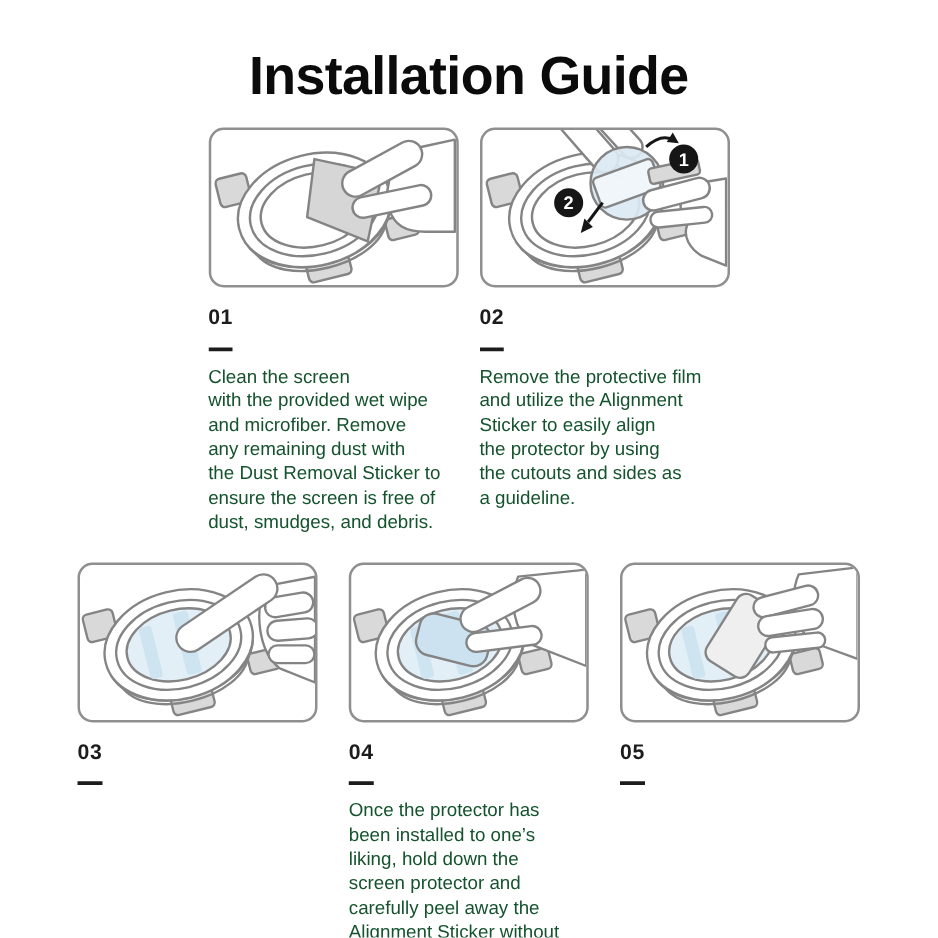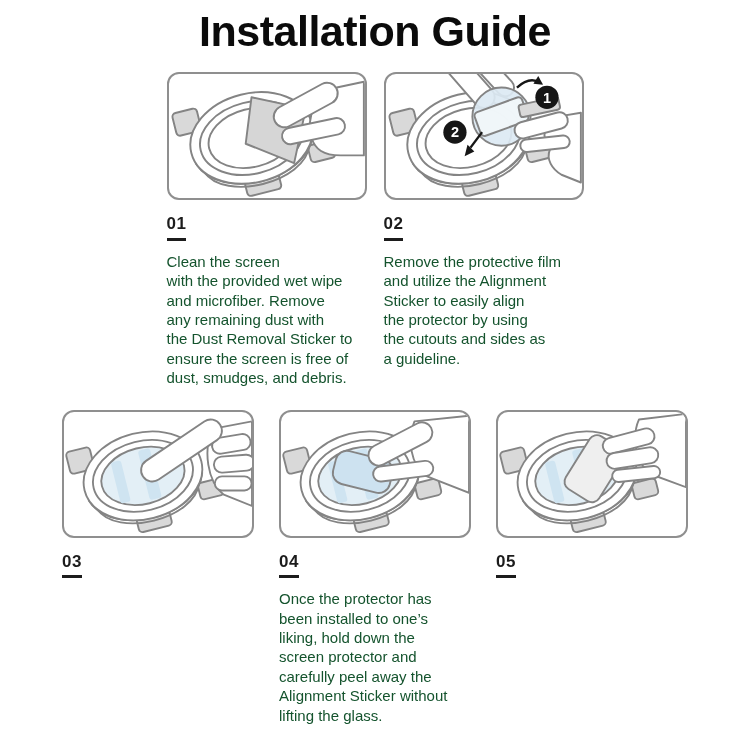--- a/index.html
+++ b/index.html
@@ -4,21 +4,21 @@
 <style>
   html,body{margin:0;padding:0;background:#ffffff;}
   body{
     width:750px;height:750px;overflow:hidden;
     font-family:"Liberation Sans","DejaVu Sans",sans-serif;
     color:#3d3d3d;
     -webkit-font-smoothing:antialiased;
   }
   .page{width:750px;height:750px;position:relative;}
   h1.title{
-    margin:0;padding-top:8px;
+    margin:0;padding-top:38px;
     text-align:center;
     font-size:43px;line-height:46px;
     font-weight:700;color:#0b0b0b;
     letter-spacing:-0.5px;
   }
   .row{display:flex;justify-content:center;align-items:flex-start;}
   .row-1{margin-top:18px;gap:17px;}
   .row-2{margin-top:22px;gap:25px;}
   .row-1 .cell{width:200px;}
   .row-2 .cell{width:192px;}
@@ -29,21 +29,21 @@
     border-radius:12px;
     background:#ffffff;
     overflow:hidden;
   }
   .figure svg{display:block;width:100%;height:100%;}
   .step-num{
     display:inline-block;
     margin-top:15px;
     font-size:17px;font-weight:700;color:#1c1c1c;
     letter-spacing:0.5px;
-    padding-bottom:4px;
+    padding-bottom:14px;
     border-bottom:3px solid #1c1c1c;
     line-height:1.1;
     text-align:right;
   }
   .step-desc{
     margin-top:11px;
     font-size:15px;line-height:19.4px;
     color:#14532d;
     white-space:pre;
   }

